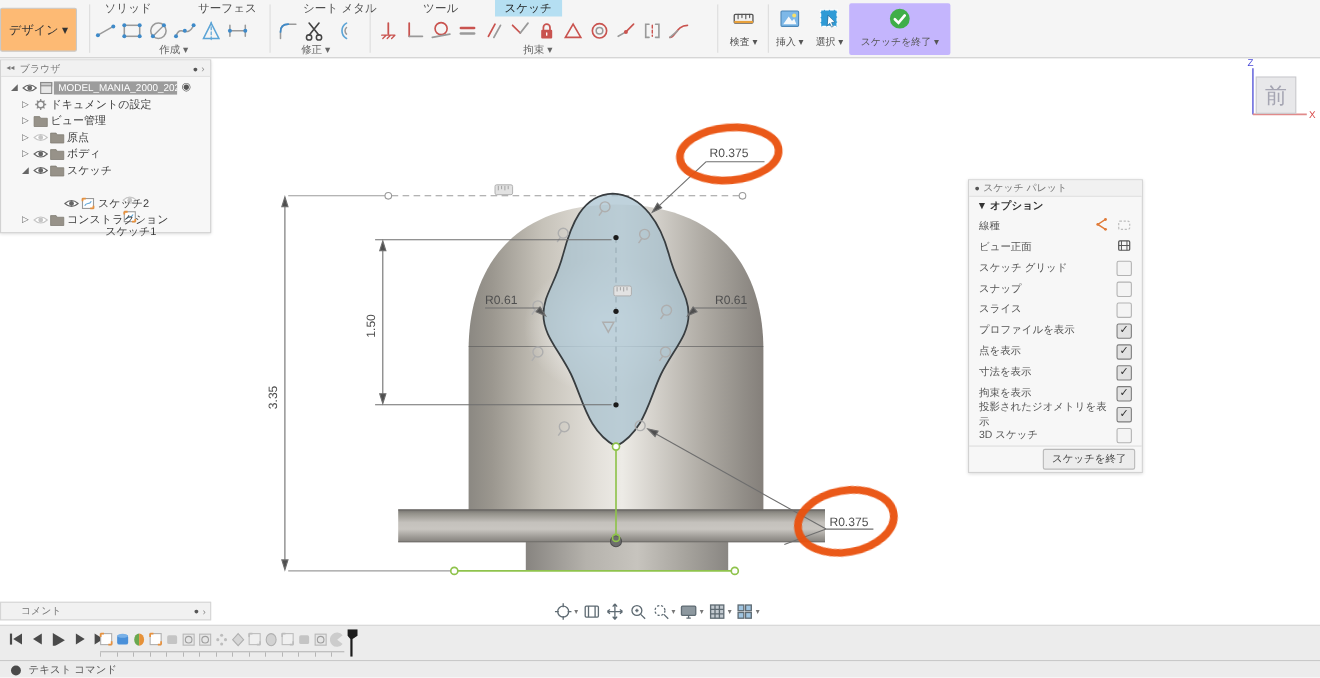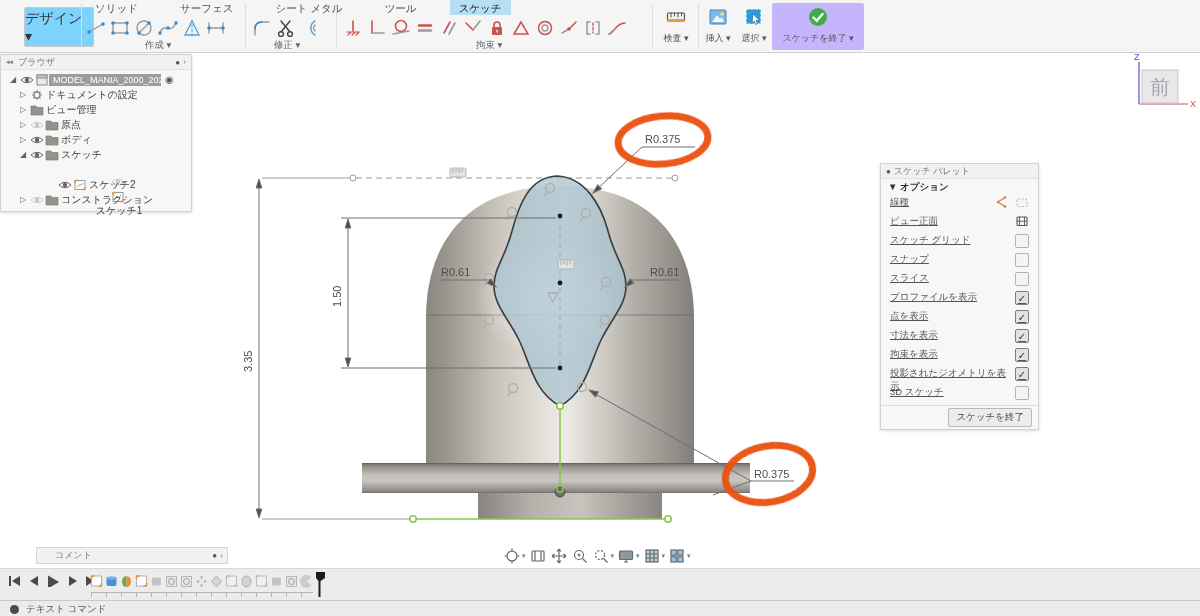--- a/index.html
+++ b/index.html
@@ -1,21 +1,21 @@
 <!DOCTYPE html>
 <html><head>
 <meta charset="utf-8">
 <style>
   html,body{margin:0;padding:0;}
   body{width:1200px;height:616px;position:relative;overflow:hidden;background:#fff;
        font-family:"Liberation Sans","DejaVu Sans",sans-serif;-webkit-font-smoothing:antialiased;}
   
   .ribbon{position:absolute;top:0;left:0;right:0;height:52px;background:#f5f5f5;border-bottom:1px solid #cfcfcf;z-index:30;}
-  .design-btn{position:absolute;left:24px;top:7px;width:68px;height:38px;background:#7dd3fc;border:1px solid #c9c9c9;border-radius:2px;
-      font-size:14px;color:#333;display:flex;align-items:center;justify-content:center;cursor:default;}
+  .design-btn{position:absolute;left:0;top:7px;width:68px;height:38px;background:#fdba74;border:1px solid #c9c9c9;border-radius:2px;
+      font-size:11px;color:#333;display:flex;align-items:center;justify-content:center;cursor:default;}
   .tabs{position:absolute;left:86px;top:0;height:15px;display:flex;gap:24px;}
   .tab{font-size:10.5px;color:#4e4e4e;padding:1px 9px 0 9px;line-height:14px;white-space:nowrap;}
   .tab.active{background:#b5dff2;color:#1c1c1c;}
   .strip{position:absolute;top:15px;display:flex;}
   .tool{width:24px;height:26px;display:flex;align-items:center;justify-content:center;}
   .grp-label{position:absolute;top:39px;font-size:9.5px;color:#666;white-space:nowrap;transform:translateX(-50%);}
   .rib-sep{position:absolute;top:4px;width:1px;height:44px;background:#ddd;}
   .rblock{position:absolute;top:3px;height:47px;display:flex;flex-direction:column;align-items:center;justify-content:flex-start;}
   .rblock .ric{height:28px;display:flex;align-items:center;}
   .rblock .rlb{font-size:9px;color:#555;white-space:nowrap;margin-top:1px;}
@@ -27,21 +27,21 @@
   .pdot{font-size:8px;color:#555;margin:0 3px;}
   .pfly{font-size:9px;color:#888;}
   
   .tree{padding:2px 0 4px 0;}
   .trow{display:flex;align-items:center;height:15px;font-size:10px;color:#3c3c3c;white-space:nowrap;}
   .tri{width:12px;text-align:center;font-size:8px;color:#666;flex:0 0 12px;}
   .tic{width:15px;display:flex;align-items:center;justify-content:center;flex:0 0 15px;}
   .rootlbl{background:#9c9c9c;color:#fff;font-size:9px;padding:1px 4px;width:104px;overflow:hidden;white-space:nowrap;}
   .target{color:#555;font-size:10px;margin-left:4px;}
   
-  .prow{height:19px;display:flex;align-items:flex-start;justify-content:space-between;padding:0 9px;font-size:9.5px;color:#555;text-decoration:underline;}
+  .prow{height:19px;display:flex;align-items:center;justify-content:space-between;padding:0 9px;font-size:9.5px;color:#555;}
   .psec{height:17px;display:flex;align-items:center;padding:0 7px;font-size:9.5px;font-weight:bold;color:#333;}
   .cb{width:12px;height:12px;border:1px solid #b3b3b3;background:#f4f4f4;border-radius:2px;display:flex;align-items:center;justify-content:center;font-size:10px;color:#2f2f2f;}
   .cb.on{border-color:#7d7d7d;background:#e2e2e2;font-weight:bold;}
   .pfoot{border-top:1px solid #ddd;height:23px;display:flex;align-items:center;justify-content:flex-end;padding:0 6px;}
   .pbtn{border:1px solid #b9b9b9;background:#ececec;font-size:9.5px;color:#444;padding:2px 7px;border-radius:2px;}
   
   .vcube{position:absolute;left:1126px;top:48px;width:74px;height:64px;z-index:10;}
   
   .navbar{position:absolute;left:503px;top:545px;height:22px;display:flex;align-items:center;z-index:25;}
   .nitem{display:flex;align-items:center;margin-right:3px;}
@@ -51,21 +51,21 @@
   .pbk span{margin-right:7px;display:flex;align-items:center;}
   .tl-items{position:absolute;left:90px;top:5px;display:flex;align-items:flex-start;}
   .tl-it{width:13px;height:15px;margin-right:2px;display:flex;align-items:center;justify-content:center;}
   .tl-track{position:absolute;left:91px;top:23px;width:222px;height:4px;border-top:1px solid #b5b5b5;
      background:repeating-linear-gradient(90deg,#b5b5b5 0 1px,transparent 1px 15px);}
   .playhead{position:absolute;left:314px;top:3px;width:12px;height:25px;z-index:2;}
   .statusbar{position:absolute;left:0;right:0;top:600px;height:16px;background:#ececec;border-top:1px solid #c9c9c9;
      display:flex;align-items:center;font-size:9.5px;color:#555;z-index:25;}
   .st-dot{width:9px;height:9px;border-radius:50%;background:#4a4a4a;margin:0 7px 0 10px;}
   .commentbar{position:absolute;left:0;top:547px;width:190px;height:15px;background:#f1f1f1;border:1px solid #d5d5d5;
-     display:flex;align-items:center;font-size:9px;color:#777;z-index:25;margin-left:36px;}
+     display:flex;align-items:center;font-size:9px;color:#777;z-index:25;}
   .commentbar .clbl{margin-left:18px;}
   #canvas-svg{position:absolute;left:0;top:0;z-index:1;}
   text{font-family:"Liberation Sans","DejaVu Sans",sans-serif;}
 </style>
 </head>
 <body>
 
 <svg id="canvas-svg" width="1200" height="616" viewBox="0 0 1200 616">
   <defs>
     <linearGradient id="domeG" x1="0" y1="0" x2="1" y2="0">

